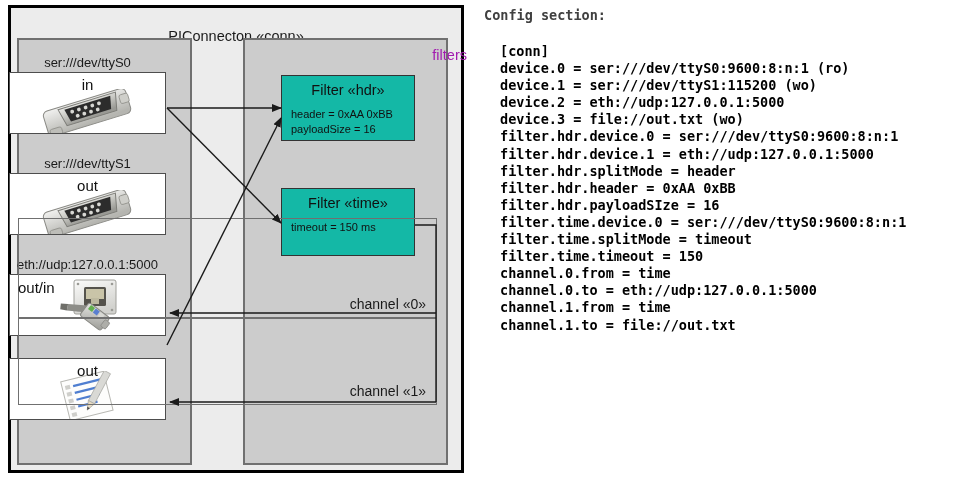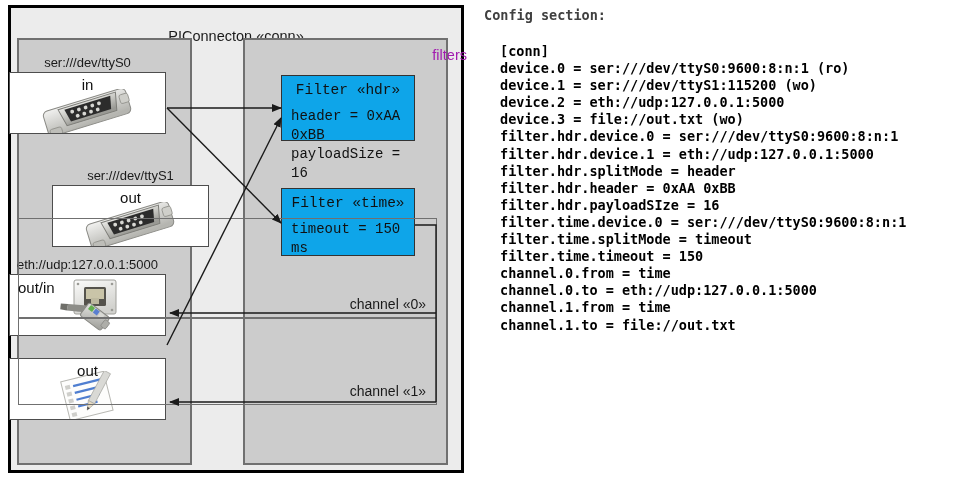--- a/index.html
+++ b/index.html
@@ -94,34 +94,33 @@
   }
   .dev-dir.center { left: 0; right: 0; top: 3px; text-align: center; }
   .dev-dir.left   { left: 8px; top: 4px; }
 
   
   .icon-wrap { position: absolute; }
 
   
   .filter-card {
     position: absolute;
-    background: #0ea5e9;
+    background: #14b8a6;
     border: 1.5px solid #333333;
     box-sizing: border-box;
-    font-family: Liberation Mono, monospace;
   }
   .filter-title {
     text-align: center;
     font-size: 14.5px;
     color: #111111;
     margin-top: 6px;
   }
   .filter-props {
     margin: 9px 0 16px 9px;
-    font-size: 14px;
+    font-size: 11px;
     line-height: 1.35;
     color: #111111;
   }
 
   
   .channel-frame {
     position: absolute;
     border: 1.5px solid #707070;
     box-sizing: border-box;
     background: transparent;
@@ -214,21 +213,21 @@
                 <circle cx="62" cy="23.5" r="1.9"></circle>
             </g>
             <rect x="10" y="29" width="12" height="7" rx="2" fill="#bdbdb8" stroke="#8f8f8a" stroke-width="0.8"></rect>
             <rect x="86" y="16" width="9" height="9" rx="2" fill="#cfcfca" stroke="#8f8f8a" stroke-width="0.8"></rect>
           </g>
         </svg>
       </span>
     </div>
   </div>
 
-  <div class="dev" style="top:168px;padding-left:43px;">
+  <div class="dev" style="top:156px;">
     <div class="dev-label">ser:///dev/ttyS1</div>
     <div class="dev-card">
       <div class="dev-dir center">out</div>
       <span class="icon-wrap" style="left:26px; top:16px;">
         <svg width="104" height="46" viewBox="0 0 104 46">
           <g transform="rotate(-17 52 23)">
             <rect x="8" y="10" width="86" height="26" rx="5" fill="url(#serflange)" stroke="#8a8a85" stroke-width="1"></rect>
             <path d="M24 12 L84 12 L80 30 L28 30 Z" fill="url(#serbody)" stroke="#7d7d78" stroke-width="1"></path>
             <path d="M30 14 L78 14 L75 27 L33 27 Z" fill="#2c2c2c"></path>
             <g fill="#d8d8d4">

